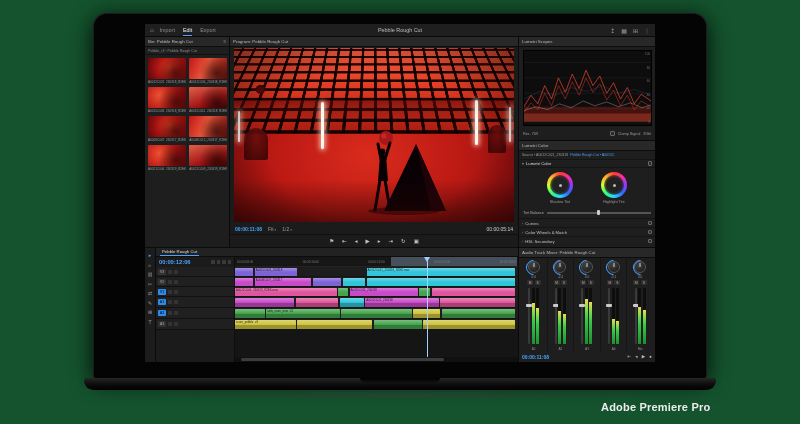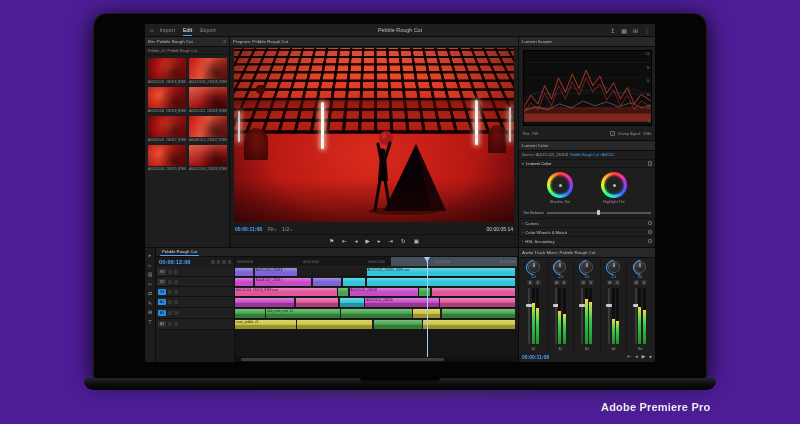--- a/index.html
+++ b/index.html
@@ -1,18 +1,18 @@
 <!DOCTYPE html>
 <html><head>
 <meta charset="utf-8">
 <style>
   * { box-sizing: border-box; margin: 0; padding: 0; }
   html,body { width:800px; height:424px; background:#000; overflow:hidden;
     font-family:"Liberation Sans", sans-serif; }
-  .stage { position:relative; width:800px; height:424px; background:#4c1d95; }
+  .stage { position:relative; width:800px; height:424px; background:#14532d; }
 
   
   .lid { position:absolute; left:93px; top:13px; width:614px; height:365px;
     background:#040404; border:1px solid #1c1c1c; border-bottom:none;
     border-radius:14px 14px 3px 3px; box-shadow:0 4px 22px rgba(0,0,0,.9); }
   .screen { position:absolute; left:51px; top:10px; width:510px; height:338px;
     background:#0a0a0a; overflow:hidden; }
   .base { position:absolute; left:84px; top:378px; width:632px; height:12px;
     background:linear-gradient(180deg,#262626,#0c0c0c 55%,#000);
     border-radius:3px 3px 12px 12px; }

